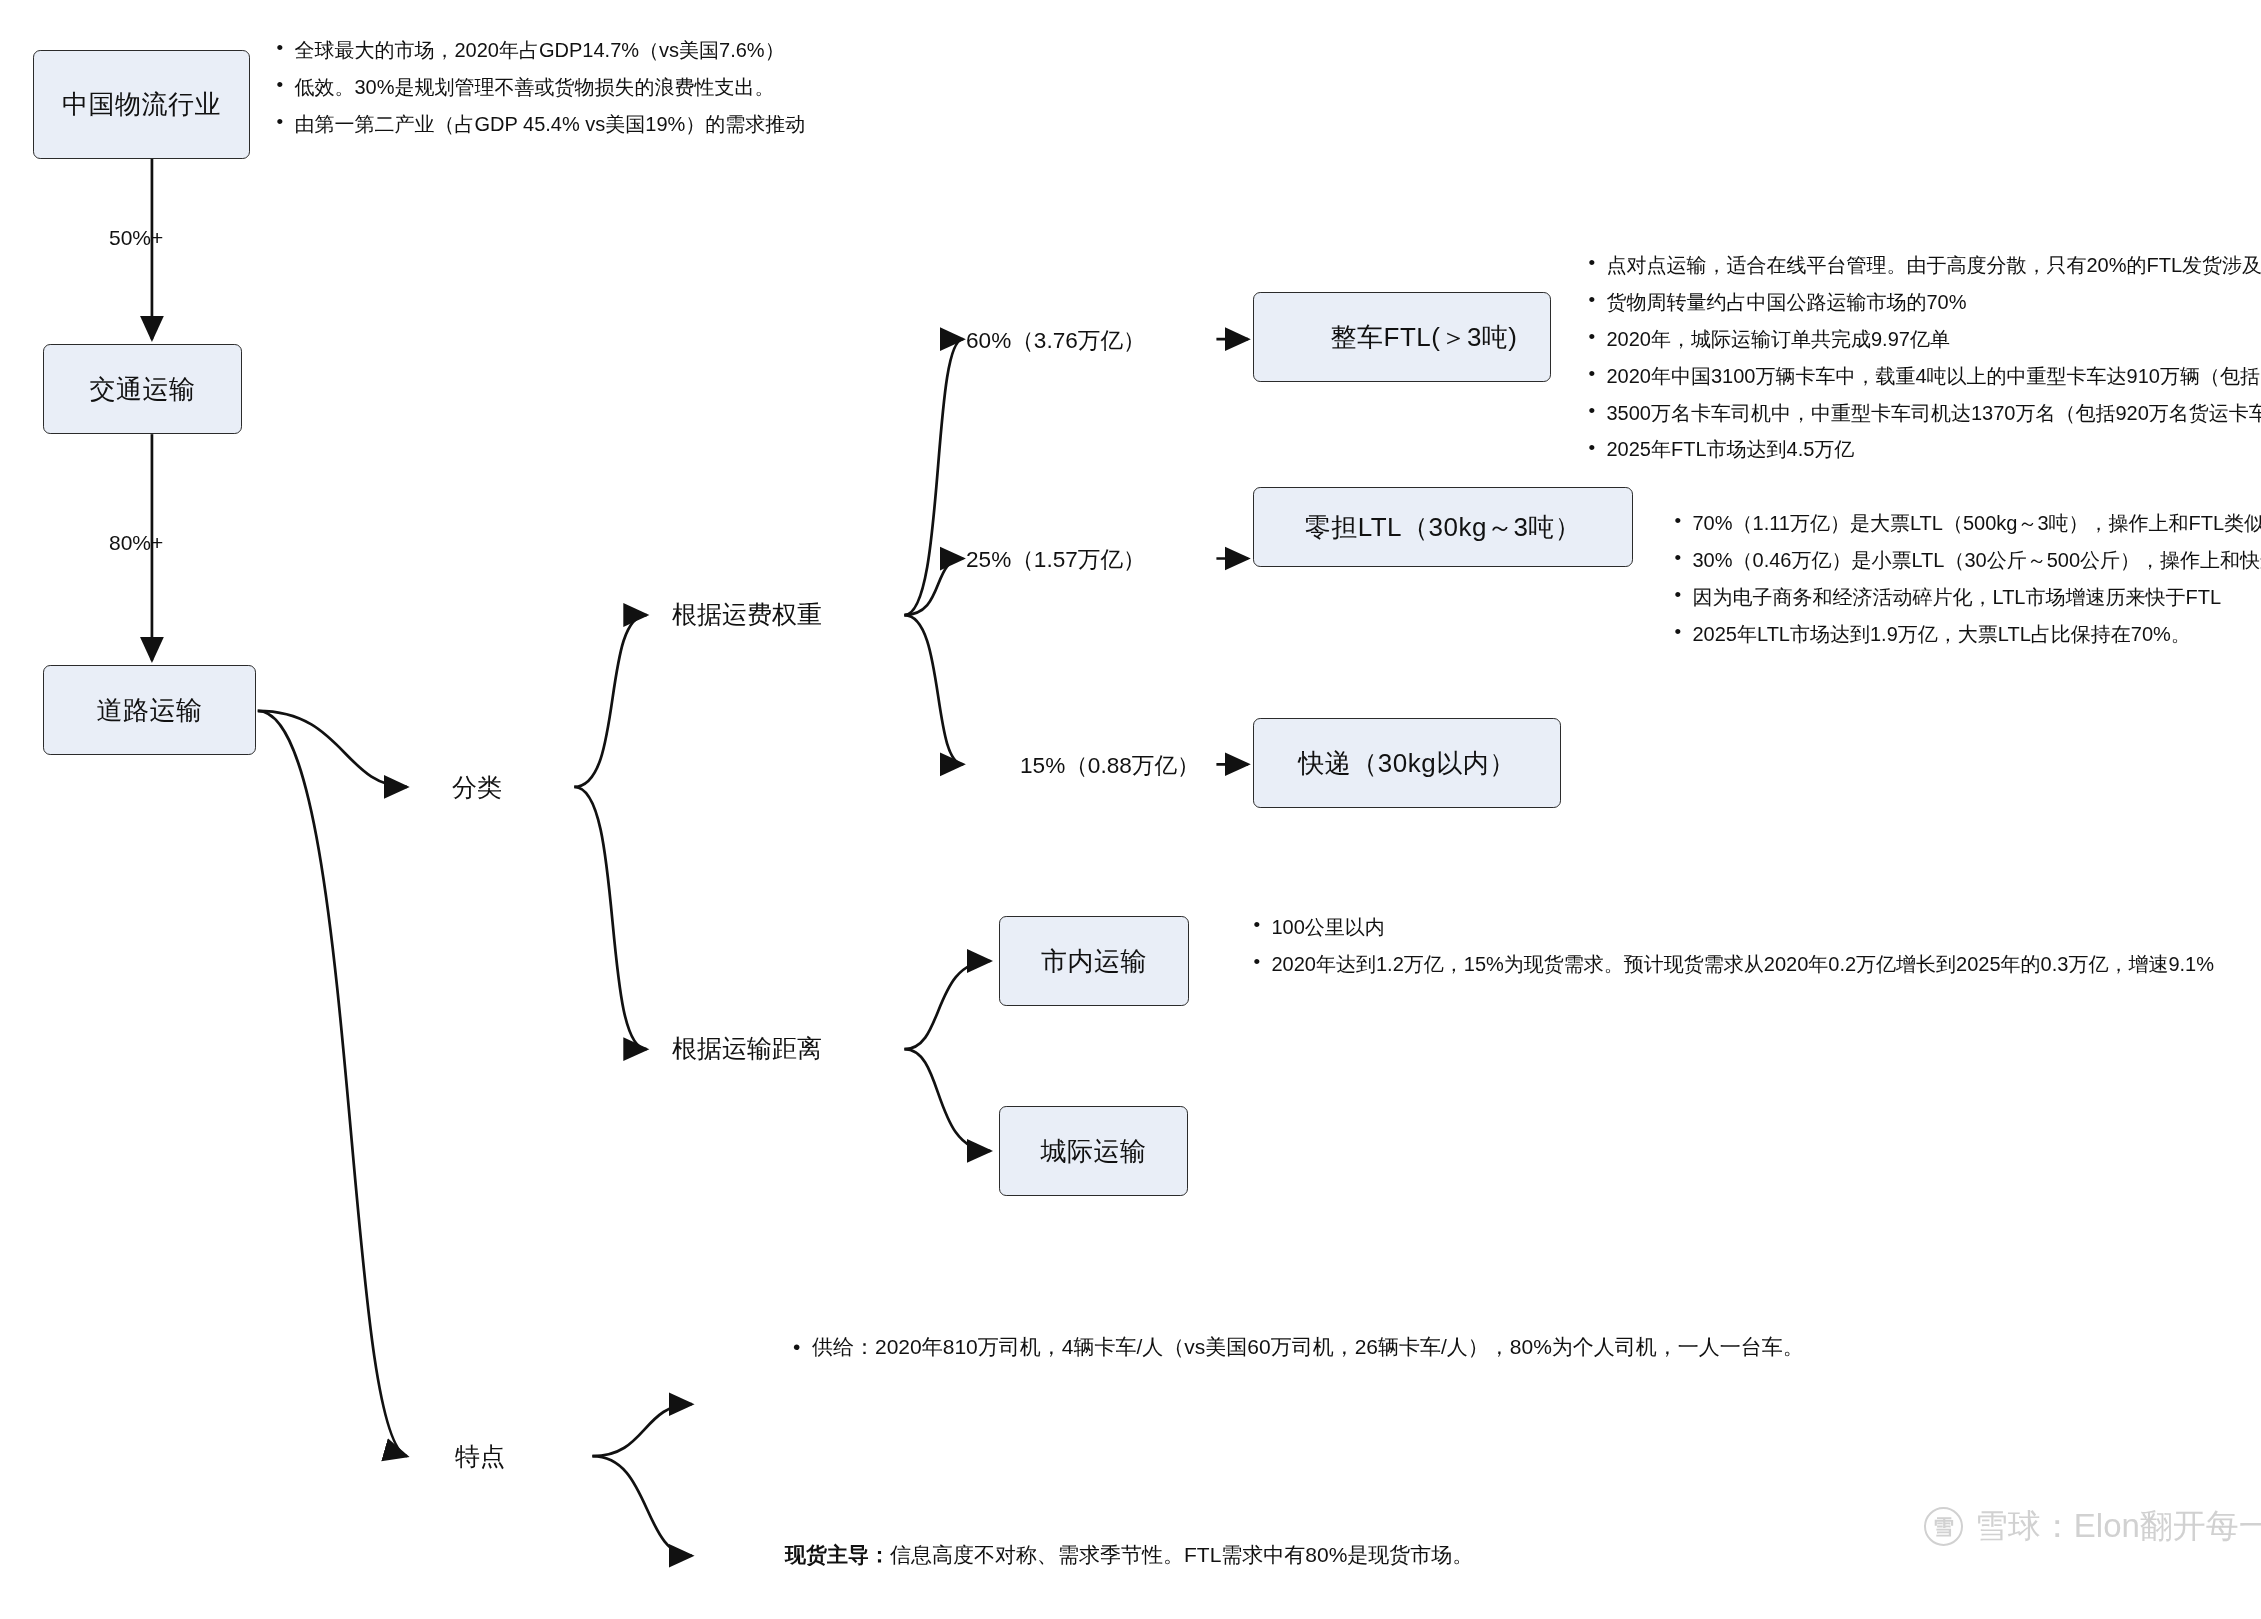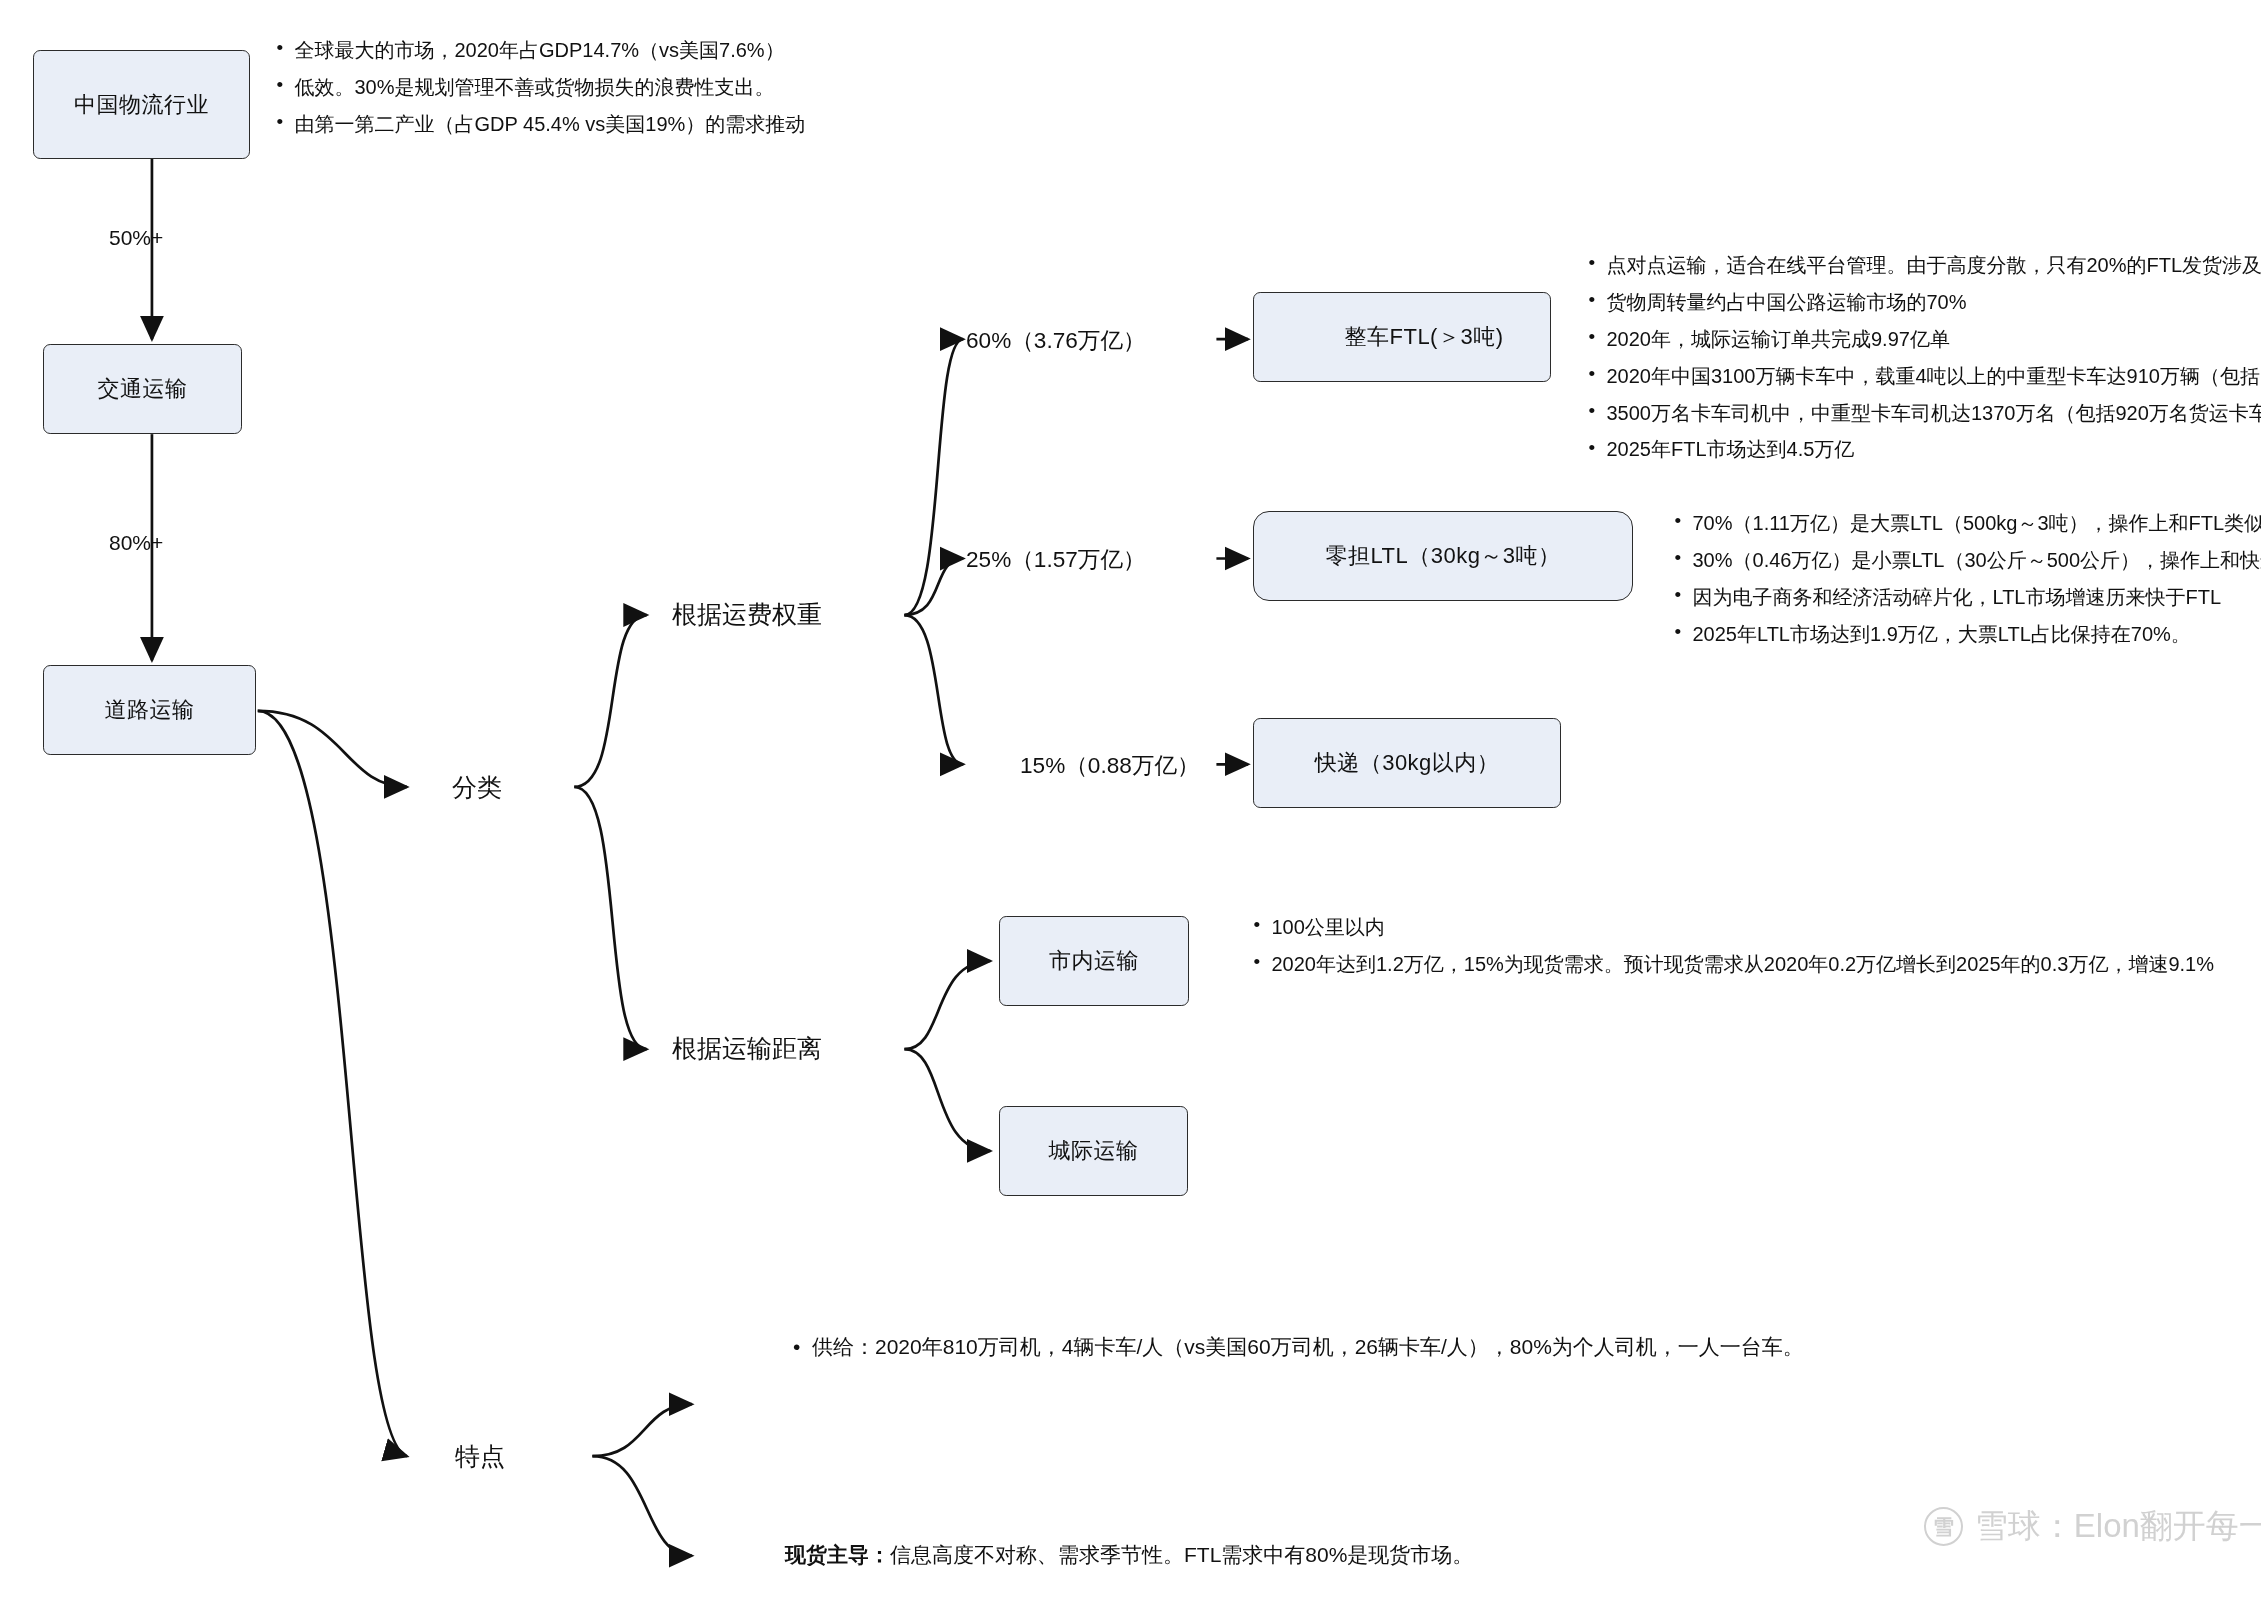--- a/index.html
+++ b/index.html
@@ -28,21 +28,21 @@
   }
   .node {
     position: absolute;
     box-sizing: border-box;
     border: 1.4px solid #2b2b2b;
     border-radius: 7.2px;
     background: #e9eef7;
     display: flex;
     align-items: center;
     justify-content: center;
-    font-size: 22px;
+    font-size: 26px;
     letter-spacing: 0.5px;
     color: #111111;
     white-space: nowrap;
   }
   .plain-label {
     position: absolute;
     font-size: 25px;
     color: #111111;
     white-space: nowrap;
   }
@@ -180,21 +180,21 @@
   </div>
 
   <div class="node" style="left:43px; top:344px; width:199px; height:90px;">
     <span>交通运输</span>
   </div>
 
   <div class="node" style="left:1253px; top:292px; width:298px; height:90px;padding-left:44px;">
     <span>整车FTL(＞3吨)</span>
   </div>
 
-  <div class="node" style="left:1253px; top:511px; width:380px; height:90px;border-radius:16px;">
+  <div class="node" style="left:1253px; top:487px; width:380px; height:80px;">
     <span>零担LTL（30kg～3吨）</span>
   </div>
 
   <div class="node" style="left:1253px; top:718px; width:308px; height:90px;">
     <span>快递（30kg以内）</span>
   </div>
 
   <div class="node" style="left:999px; top:916px; width:190px; height:90px;">
     <span>市内运输</span>
   </div>

